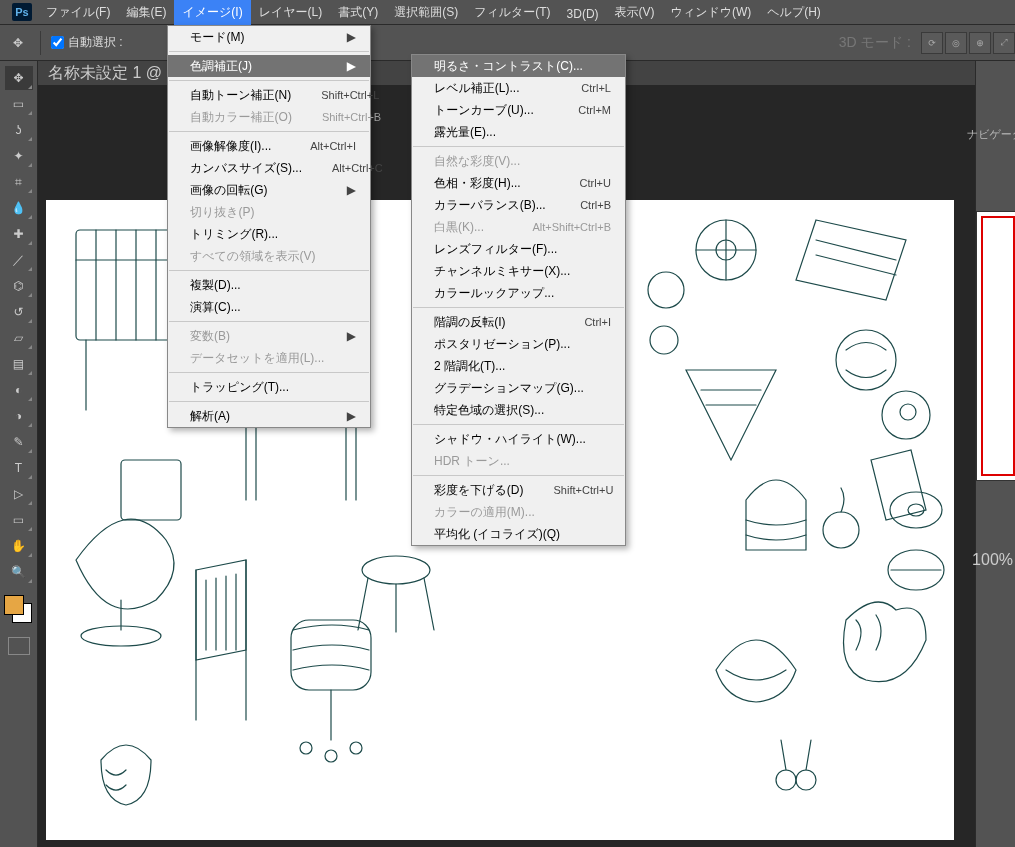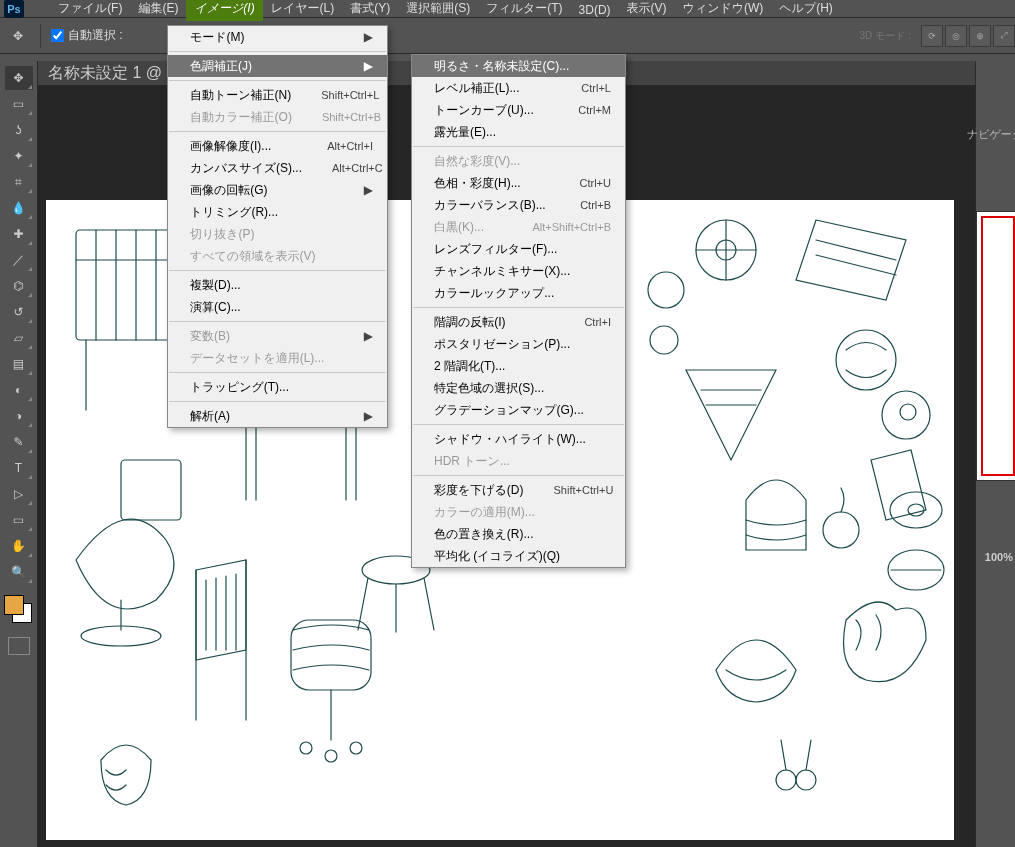--- a/index.html
+++ b/index.html
@@ -5,49 +5,48 @@
   * { margin: 0; padding: 0; box-sizing: border-box; user-select: none; }
   body {
     width: 1015px; height: 847px;
     background: #535353;
     font-family: "Meiryo", "Hiragino Kaku Gothic Pro", Arial, sans-serif;
     font-size: 12px; color: #ddd; overflow: hidden;
     position: relative;
   }
   
   .menubar {
-    display: flex; align-items: center; height: 18px;
+    display: flex; align-items: center; height: 25px;
     background: #535353; border-bottom: 1px solid #2a2a2a;
-    padding-left: 4px;
-    gap: 20px;
+    padding-left: 12px;
   }
   .ps-logo {
     width: 20px; height: 18px; background: #001a33; color:#5fb1ea;
     display:flex; align-items:center; justify-content:center;
     font-weight:bold; font-size:11px; margin-right:6px;
     border-radius:2px;
   }
   .menu-item { padding: 4px 8px; cursor: default; }
-  .menu-item.active { background:#4d7c0f; color:#fff;font-style:italic; }
+  .menu-item.active { background:#3b82f6; color:#fff; }
   
   .optionsbar {
     display:flex; align-items:center; height:36px;
     background:#535353; border-bottom:1px solid #2a2a2a;
     padding-left:6px; gap:10px;
   }
   .opt-move-icon { width:24px;height:24px; display:flex;align-items:center;justify-content:center;color:#ccc;}
   .opt-check { display:flex; align-items:center; gap:4px; }
   .opt-check input { width:13px;height:13px;}
   .opt-sep { width:1px;height:24px;background:#3a3a3a; }
   .opt-icons { display:flex; gap:2px; }
   .mini-btn {
     width:22px;height:22px;background:#5a5a5a;border:1px solid #3a3a3a;
     display:flex;align-items:center;justify-content:center;color:#aaa;font-size:9px;
   }
-  .opt-3d { color:#777; font-size:10px; }
+  .opt-3d { color:#777; font-size:14px; }
   
   .toolstrip {
     position:absolute; top:61px; left:0; width:38px; bottom:0;
     background:#535353; border-right:1px solid #2a2a2a;
     display:flex; flex-direction:column; align-items:center; padding-top:4px;
   }
   .tool {
     width:28px;height:24px;margin:1px 0;
     display:flex;align-items:center;justify-content:center;color:#ccc;
     cursor:default; position:relative;
@@ -78,41 +77,41 @@
     position:absolute; right:0; top:61px; width:40px; height:24px;
     display:flex; align-items:center; justify-content:center;
     color:#bbb; font-size:11px; white-space:nowrap;
   }
   .nav-thumb {
     position:absolute; right:-5px; top:150px; width:44px; height:270px;
     background:#fff; border:1px solid #333;
   }
   .nav-thumb-red { position:absolute; inset:4px; border:2px solid #d00; }
   .zoom-label {
-    position:absolute; right:2px; top:490px; color:#ccc; font-size:11px;font-weight:bold;
+    position:absolute; right:2px; top:490px; color:#ccc; font-size:16px;
   }
   
   .pop {
     position:absolute; background:#f0f0f0; color:#000;
     border:1px solid #888; box-shadow: 3px 3px 6px rgba(0,0,0,.3);
     font-size:12px;
   }
   .pop .row {
     display:flex; align-items:center; height:22px;
     padding:0 14px 0 22px; white-space:nowrap; cursor:default;
   }
   .pop .row .lbl { flex:1; }
   .pop .row .sc { color:#444; margin-left:30px; font-size:11px;}
   .pop .row.disabled { color:#9a9a9a; }
   .pop .row.disabled .sc{ color:#9a9a9a;}
   .pop .row.hover { background:#737373; color:#fff; }
   .pop .sep { height:1px; margin:3px 1px; background:#c8c8c8; }
   .pop .arrow { margin-left:20px; color:#444; }
   .pop .row.hover .arrow{color:#fff;}
-  #pop1 { left:167px; top:25px; width:221px; }
+  #pop1 { left:167px; top:25px; width:204px; }
   #pop2 { left:411px; top:54px; width:215px; }
 </style>
 </head>
 <body>
 
 <div class="menubar">
   <div class="ps-logo">Ps</div>
   <div id="menubar-items" style="display: flex; align-items: flex-end;">
       <div class="menu-item">ファイル(F)</div>
       <div class="menu-item">編集(E)</div>
@@ -298,25 +297,25 @@
       <span class="sc">Alt+Ctrl+I</span>
     </div>
     <div class="row">
       <span class="lbl">カンバスサイズ(S)...</span>
       <span class="sc">Alt+Ctrl+C</span>
     </div>
     <div class="row">
       <span class="lbl">画像の回転(G)</span>
       <span class="arrow">▶</span>
     </div>
+    <div class="row disabled">
+      <span class="lbl">切り抜き(P)</span>
+    </div>
     <div class="row">
       <span class="lbl">トリミング(R)...</span>
-    </div>
-    <div class="row disabled">
-      <span class="lbl">切り抜き(P)</span>
     </div>
     <div class="row disabled">
       <span class="lbl">すべての領域を表示(V)</span>
     </div>
     <div class="sep"></div>
     <div class="row">
       <span class="lbl">複製(D)...</span>
     </div>
     <div class="row">
       <span class="lbl">演算(C)...</span>
@@ -334,21 +333,21 @@
       <span class="lbl">トラッピング(T)...</span>
     </div>
     <div class="sep"></div>
     <div class="row">
       <span class="lbl">解析(A)</span>
       <span class="arrow">▶</span>
     </div>
   </div>
 <div id="pop2" class="pop">
     <div class="row hover">
-      <span class="lbl">明るさ・名称未設定(C)...</span>
+      <span class="lbl">明るさ・コントラスト(C)...</span>
     </div>
     <div class="row">
       <span class="lbl">レベル補正(L)...</span>
       <span class="sc">Ctrl+L</span>
     </div>
     <div class="row">
       <span class="lbl">トーンカーブ(U)...</span>
       <span class="sc">Ctrl+M</span>
     </div>
     <div class="row">
@@ -384,39 +383,36 @@
       <span class="lbl">階調の反転(I)</span>
       <span class="sc">Ctrl+I</span>
     </div>
     <div class="row">
       <span class="lbl">ポスタリゼーション(P)...</span>
     </div>
     <div class="row">
       <span class="lbl">2 階調化(T)...</span>
     </div>
     <div class="row">
+      <span class="lbl">グラデーションマップ(G)...</span>
+    </div>
+    <div class="row">
       <span class="lbl">特定色域の選択(S)...</span>
-    </div>
-    <div class="row">
-      <span class="lbl">グラデーションマップ(G)...</span>
     </div>
     <div class="sep"></div>
     <div class="row">
       <span class="lbl">シャドウ・ハイライト(W)...</span>
     </div>
     <div class="row disabled">
       <span class="lbl">HDR トーン...</span>
     </div>
     <div class="sep"></div>
     <div class="row">
       <span class="lbl">彩度を下げる(D)</span>
       <span class="sc">Shift+Ctrl+U</span>
     </div>
     <div class="row disabled">
       <span class="lbl">カラーの適用(M)...</span>
     </div>
     <div class="row">
-      <span class="lbl">色の置き換え(R)...</span>
-    </div>
-    <div class="row">
       <span class="lbl">平均化 (イコライズ)(Q)</span>
     </div>
   </div>
 
 </body></html>

